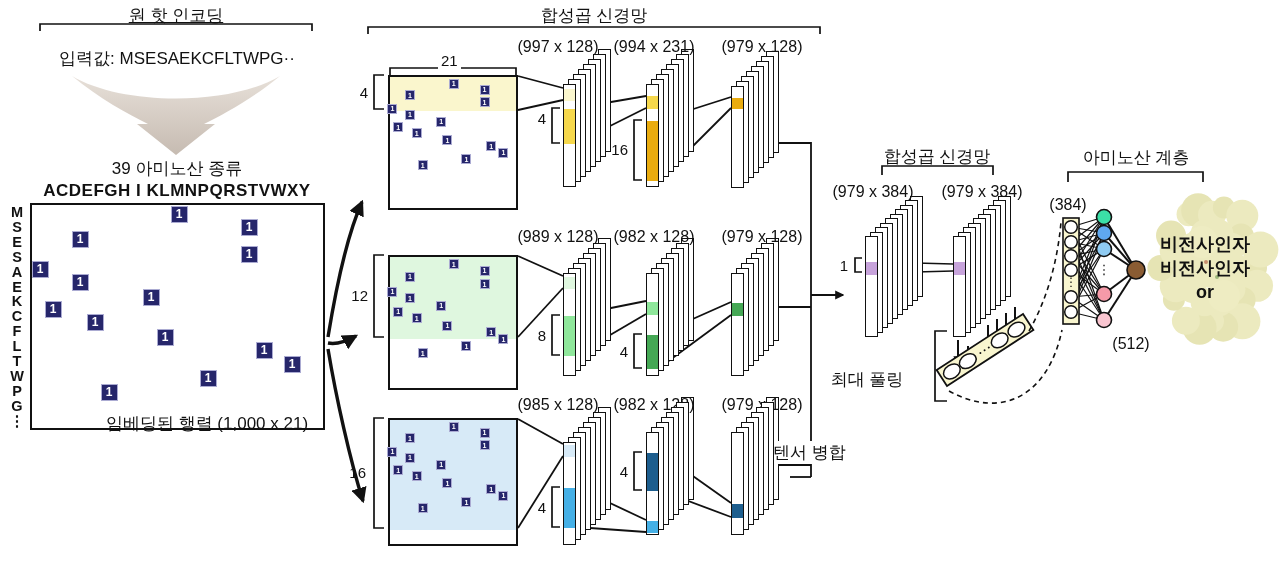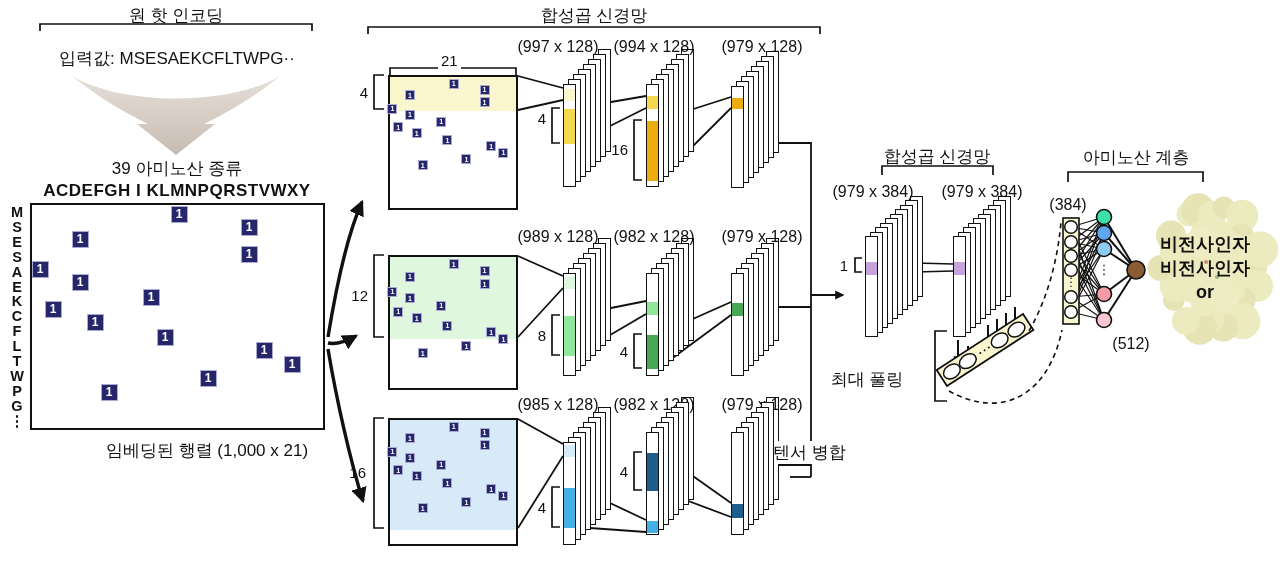--- a/index.html
+++ b/index.html
@@ -183,25 +183,25 @@
         <circle cx="1071" cy="312" r="6.3" fill="#fff" stroke="#111" stroke-width="1.5"></circle>
         <circle cx="1104" cy="217" r="7.5" fill="#3BDFA7" stroke="#111" stroke-width="1.6"></circle>
         <circle cx="1104" cy="233" r="7.5" fill="#5FA8F0" stroke="#111" stroke-width="1.6"></circle>
         <circle cx="1104" cy="249" r="7.5" fill="#8FCBF2" stroke="#111" stroke-width="1.6"></circle>
         <circle cx="1104" cy="294" r="7.5" fill="#F59AA8" stroke="#111" stroke-width="1.6"></circle>
         <circle cx="1104" cy="320" r="7.5" fill="#F9C5D0" stroke="#111" stroke-width="1.6"></circle>
         <circle cx="1136" cy="270" r="9" fill="#8A5C33" stroke="#111" stroke-width="1.6"></circle>
       </g>
   </svg>
 
-  <div class="lbl ktitle ctr" style="left:76px;top:4px;width:200px;">원 핫 인코딩</div>
+  <div class="lbl ktitle ctr" style="left:76px;top:4px;width:200px;text-decoration:underline;">원 핫 인코딩</div>
   <div class="lbl ktitle ctr" style="left:42px;top:47px;width:270px;">입력값: MSESAEKCFLTWPG··</div>
   <div class="lbl ktitle ctr" style="left:77px;top:157px;width:200px;">39 아미노산 종류</div>
   <div class="lbl ctr" style="left:27px;top:181px;width:300px;font-weight:bold;font-size:17px;letter-spacing:.5px;">ACDEFGH I KLMNPQRSTVWXY</div>
-  <div class="lbl ktitle ctr" style="left:57px;top:439px;width:300px;">임베딩된 행렬 (1,000 x 21)</div>
+  <div class="lbl ktitle ctr" style="left:57px;top:412px;width:300px;">임베딩된 행렬 (1,000 x 21)</div>
 
   <div class="lbl ktitle ctr" style="left:494px;top:4px;width:200px;">합성곱 신경망</div>
   <div class="lbl ktitle ctr whitebg" style="left:770px;top:441px;z-index:4;">텐서 병합</div>
   <div class="lbl ktitle ctr" style="left:837px;top:145px;width:200px;">합성곱 신경망</div>
   <div class="lbl ktitle ctr" style="left:807px;top:368px;width:120px;">최대 풀링</div>
   <div class="lbl ktitle ctr" style="left:1036px;top:146px;width:200px;">아미노산 계층</div>
   <div class="lbl dim ctr" style="left:1018px;top:196px;width:100px;">(384)</div>
   <div class="lbl dim ctr" style="left:1081px;top:335px;width:100px;">(512)</div>
 
   <div class="lbl ctr outtext" style="left:1132px;top:232px;width:146px;z-index:3;">
@@ -412,21 +412,21 @@
     <div class="slat" style="left: 983px; top: 209px; width: 13px; height: 101px; z-index: 6;"></div>
     <div class="slat" style="left: 978px; top: 213.5px; width: 13px; height: 101px; z-index: 7;"></div>
     <div class="slat" style="left: 973px; top: 218px; width: 13px; height: 101px; z-index: 8;"></div>
     <div class="slat" style="left: 968px; top: 222.5px; width: 13px; height: 101px; z-index: 9;"></div>
     <div class="slat" style="left: 963px; top: 227px; width: 13px; height: 101px; z-index: 10;"></div>
     <div class="slat" style="left: 958px; top: 231.5px; width: 13px; height: 101px; z-index: 11;"></div>
     <div class="slat" style="left: 953px; top: 236px; width: 13px; height: 101px; z-index: 12;">
       <div class="cell" style="top: 25px; height: 13px; background: rgb(199, 163, 219);"></div>
     </div>
     <div class="lbl dim ctr" style="left: 498px; top: 38px; width: 120px;">(997 x 128)</div>
-    <div class="lbl dim ctr" style="left: 594px; top: 38px; width: 120px;">(994 x 128)</div>
+    <div class="lbl dim ctr" style="left: 594px; top: 38px; width: 120px;">(994 x 231)</div>
     <div class="lbl dim ctr" style="left: 702px; top: 38px; width: 120px;">(979 x 128)</div>
     <div class="lbl dim ctr" style="left: 498px; top: 228px; width: 120px;">(989 x 128)</div>
     <div class="lbl dim ctr" style="left: 594px; top: 228px; width: 120px;">(982 x 128)</div>
     <div class="lbl dim ctr" style="left: 702px; top: 228px; width: 120px;">(979 x 128)</div>
     <div class="lbl dim ctr" style="left: 498px; top: 396px; width: 120px;">(985 x 128)</div>
     <div class="lbl dim ctr" style="left: 594px; top: 396px; width: 120px;">(982 x 128)</div>
     <div class="lbl dim ctr" style="left: 702px; top: 396px; width: 120px;">(979 x 128)</div>
     <div class="lbl dim ctr" style="left: 813px; top: 183px; width: 120px;">(979 x 384)</div>
     <div class="lbl dim ctr" style="left: 922px; top: 183px; width: 120px;">(979 x 384)</div>
     <div class="lbl num rgt" style="left: 524px; top: 110px; width: 22px;">4</div>

